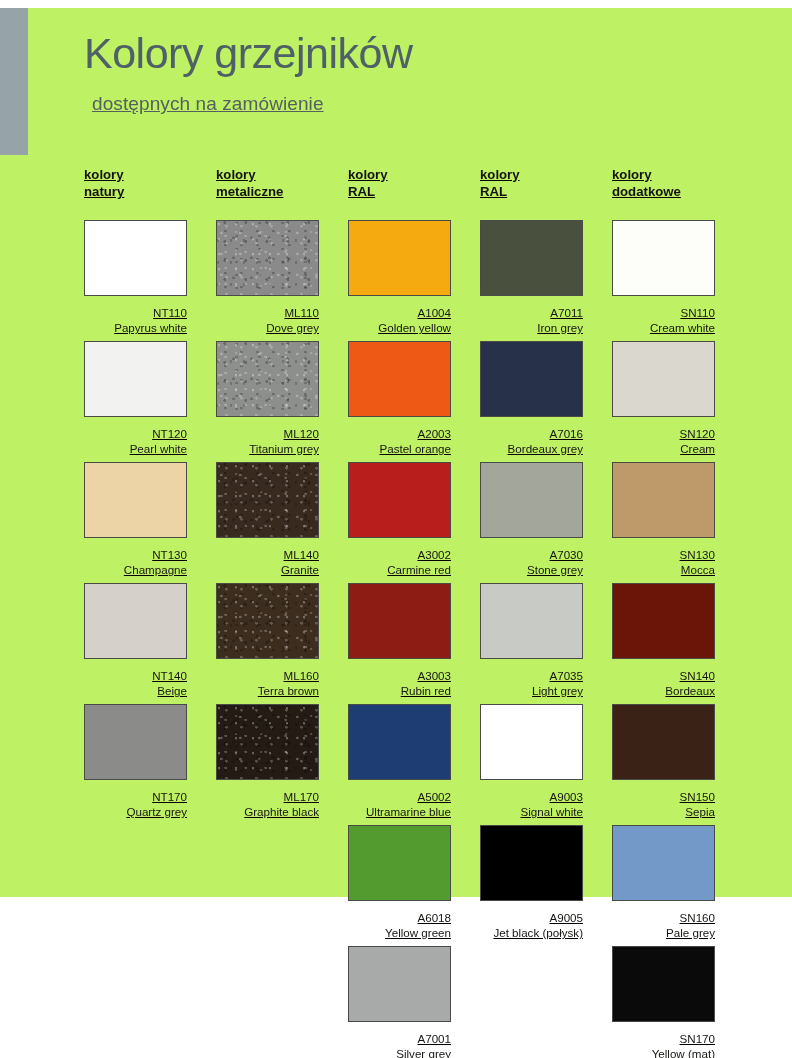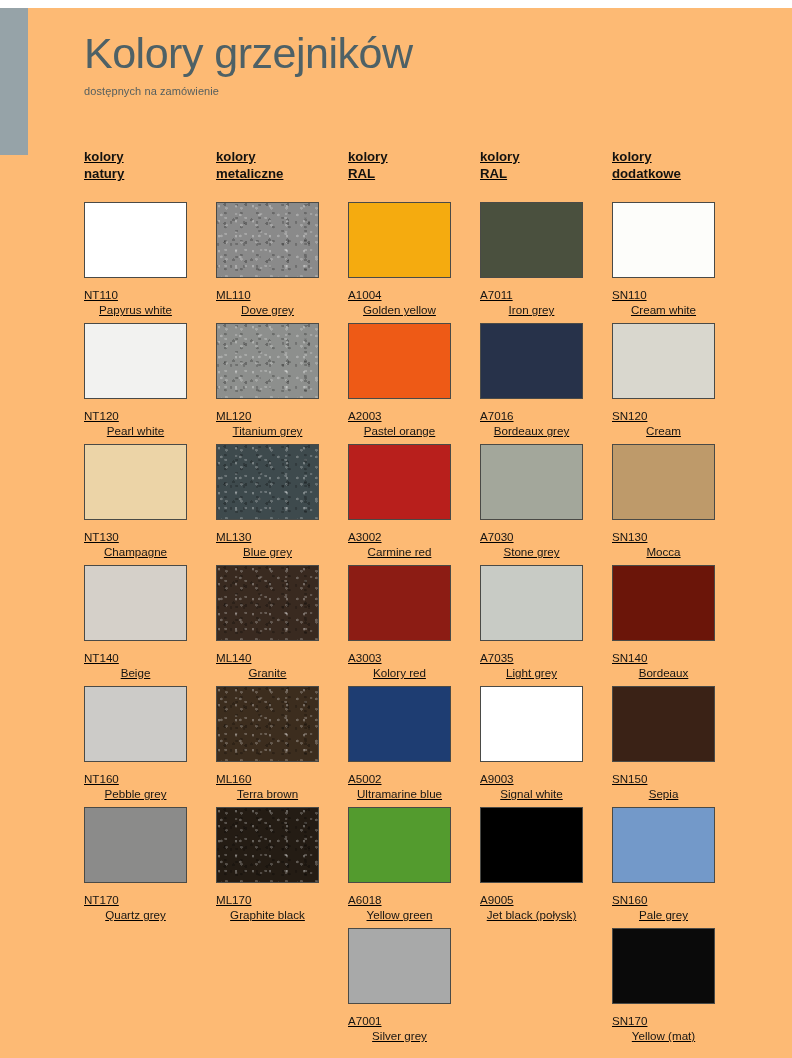--- a/index.html
+++ b/index.html
@@ -12,22 +12,22 @@
     height: 1058px;
     overflow: hidden;
     font-family: "Liberation Sans", sans-serif;
     position: relative;
   }
 
   .page {
     position: absolute;
     left: 0; top: 0;
     width: 792px;
-    height: 1058px;
-    background: #fdba74;
+    height: 897px;
+    background: #bef264;
   }
 
   .top-white-strip {
     position: absolute;
     left: 0; top: 0;
     width: 792px;
     height: 8px;
     background: #ffffff;
   }
 
@@ -51,26 +51,27 @@
     margin: 0;
     padding-top: 31px;
     font-size: 43px;
     font-weight: normal;
     letter-spacing: -0.5px;
     color: #4e6166;
     line-height: 1.05;
   }
 
   .subtitle {
-    margin: 0;
+    margin: 8px;
     padding-top: 9px;
-    font-size: 11px;
+    font-size: 19px;
     font-weight: normal;
     color: #555f5f;
     letter-spacing: 0.1px;
+    text-decoration: underline;
   }
 
   .columns {
     display: flex;
     margin-top: 52px;
     width: 660px;
     text-decoration: underline;
   }
 
   .column {
@@ -116,30 +117,30 @@
       radial-gradient(circle at 77% 61%, rgba(255,255,255,0.20) 0 1.1px, transparent 1.4px),
       radial-gradient(circle at 8% 88%, rgba(0,0,0,0.20) 0 1.2px, transparent 1.5px),
       radial-gradient(circle at 43% 93%, rgba(255,255,255,0.24) 0 1.1px, transparent 1.4px),
       radial-gradient(circle at 92% 84%, rgba(0,0,0,0.22) 0 1.3px, transparent 1.6px);
     background-size: 17px 15px, 21px 19px, 15px 17px, 23px 13px, 19px 21px,
                      16px 14px, 25px 18px, 13px 22px, 20px 16px, 18px 20px;
     pointer-events: none;
   }
 
   .cell-code {
-    text-align: left;
+    text-align: right;
     font-size: 11.6px;
     color: #171512;
     margin-top: 9px;
     width: 103px;
     line-height: 1.32;
   }
 
   .cell-name {
-    text-align: center;
+    text-align: right;
     font-size: 11.6px;
     color: #171512;
     width: 103px;
     line-height: 1.32;
   }
 </style>
 </head>
 <body>
 
 <div class="page">
@@ -169,50 +170,40 @@
             <div class="swatch" style="background: rgb(236, 212, 167);"></div>
             <div class="cell-code">NT130</div>
             <div class="cell-name">Champagne</div>
           </div>
           <div class="cell">
             <div class="swatch" style="background: rgb(213, 208, 201);"></div>
             <div class="cell-code">NT140</div>
             <div class="cell-name">Beige</div>
           </div>
           <div class="cell">
-            <div class="swatch" style="background: rgb(204, 203, 200);"></div>
-            <div class="cell-code">NT160</div>
-            <div class="cell-name">Pebble grey</div>
-          </div>
-          <div class="cell">
             <div class="swatch" style="background: rgb(139, 139, 138);"></div>
             <div class="cell-code">NT170</div>
             <div class="cell-name">Quartz grey</div>
           </div>
           <div class="cell empty"></div>
         </div>
         <div class="column">
           <div class="col-header">kolory
 metaliczne</div>
           <div class="cell">
             <div class="swatch metallic" style="background: rgb(138, 138, 138);"></div>
             <div class="cell-code">ML110</div>
             <div class="cell-name">Dove grey</div>
           </div>
           <div class="cell">
             <div class="swatch metallic" style="background: rgb(141, 143, 141);"></div>
             <div class="cell-code">ML120</div>
             <div class="cell-name">Titanium grey</div>
           </div>
           <div class="cell">
-            <div class="swatch metallic" style="background: rgb(62, 74, 77);"></div>
-            <div class="cell-code">ML130</div>
-            <div class="cell-name">Blue grey</div>
-          </div>
-          <div class="cell">
             <div class="swatch metallic" style="background: rgb(57, 42, 32);"></div>
             <div class="cell-code">ML140</div>
             <div class="cell-name">Granite</div>
           </div>
           <div class="cell">
             <div class="swatch metallic" style="background: rgb(60, 45, 30);"></div>
             <div class="cell-code">ML160</div>
             <div class="cell-name">Terra brown</div>
           </div>
           <div class="cell">
@@ -235,21 +226,21 @@
             <div class="cell-name">Pastel orange</div>
           </div>
           <div class="cell">
             <div class="swatch" style="background: rgb(184, 31, 28);"></div>
             <div class="cell-code">A3002</div>
             <div class="cell-name">Carmine red</div>
           </div>
           <div class="cell">
             <div class="swatch" style="background: rgb(140, 28, 20);"></div>
             <div class="cell-code">A3003</div>
-            <div class="cell-name">Kolory red</div>
+            <div class="cell-name">Rubin red</div>
           </div>
           <div class="cell">
             <div class="swatch" style="background: rgb(30, 61, 114);"></div>
             <div class="cell-code">A5002</div>
             <div class="cell-name">Ultramarine blue</div>
           </div>
           <div class="cell">
             <div class="swatch" style="background: rgb(83, 155, 46);"></div>
             <div class="cell-code">A6018</div>
             <div class="cell-name">Yellow  green</div>

